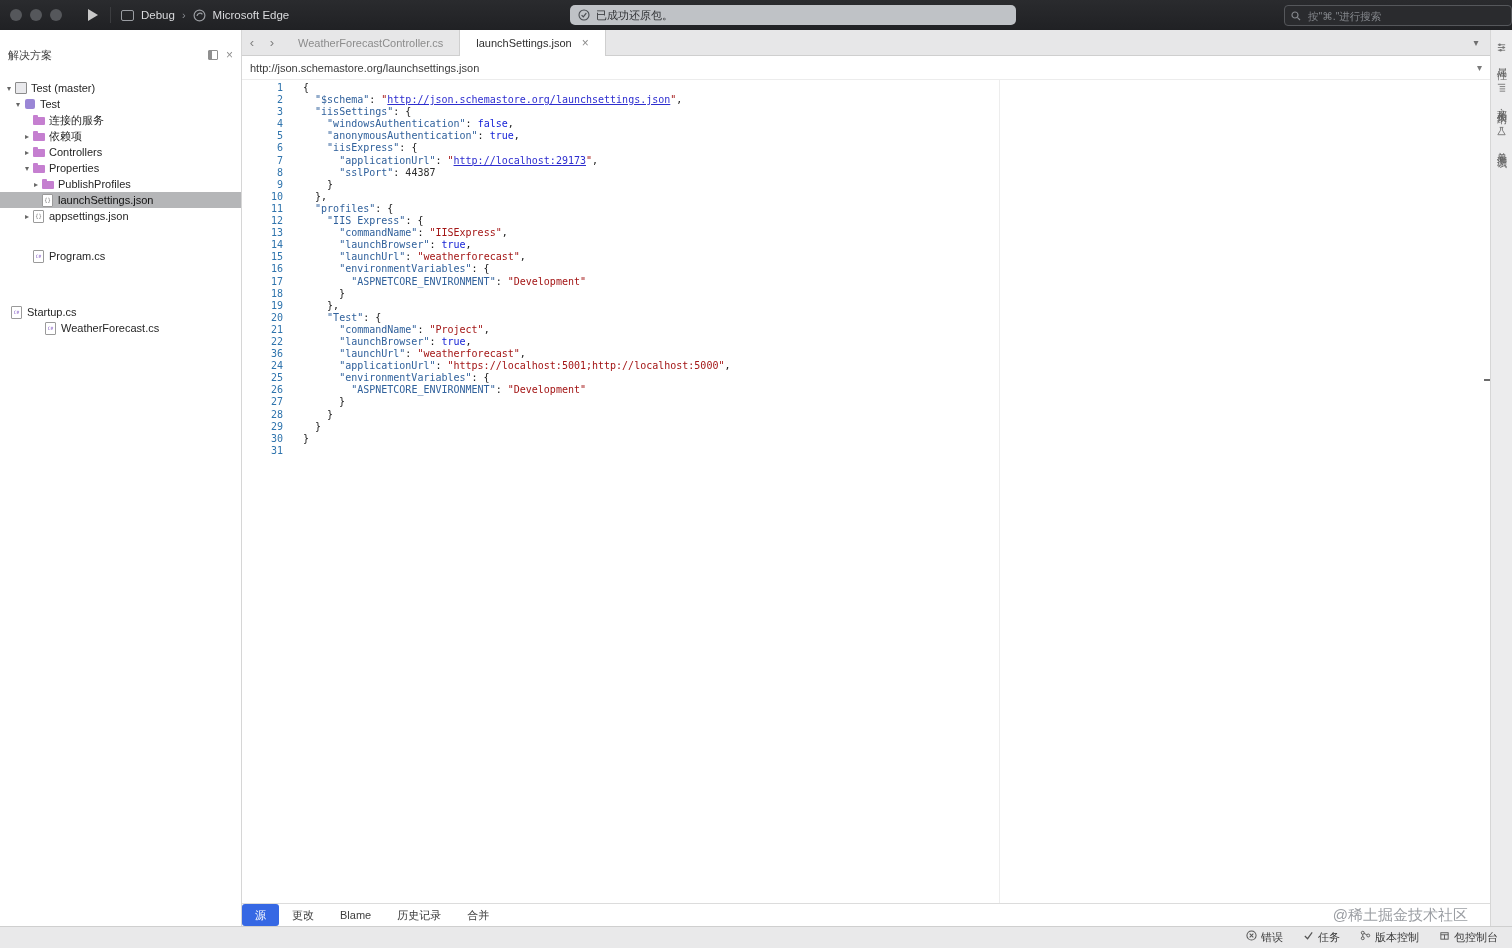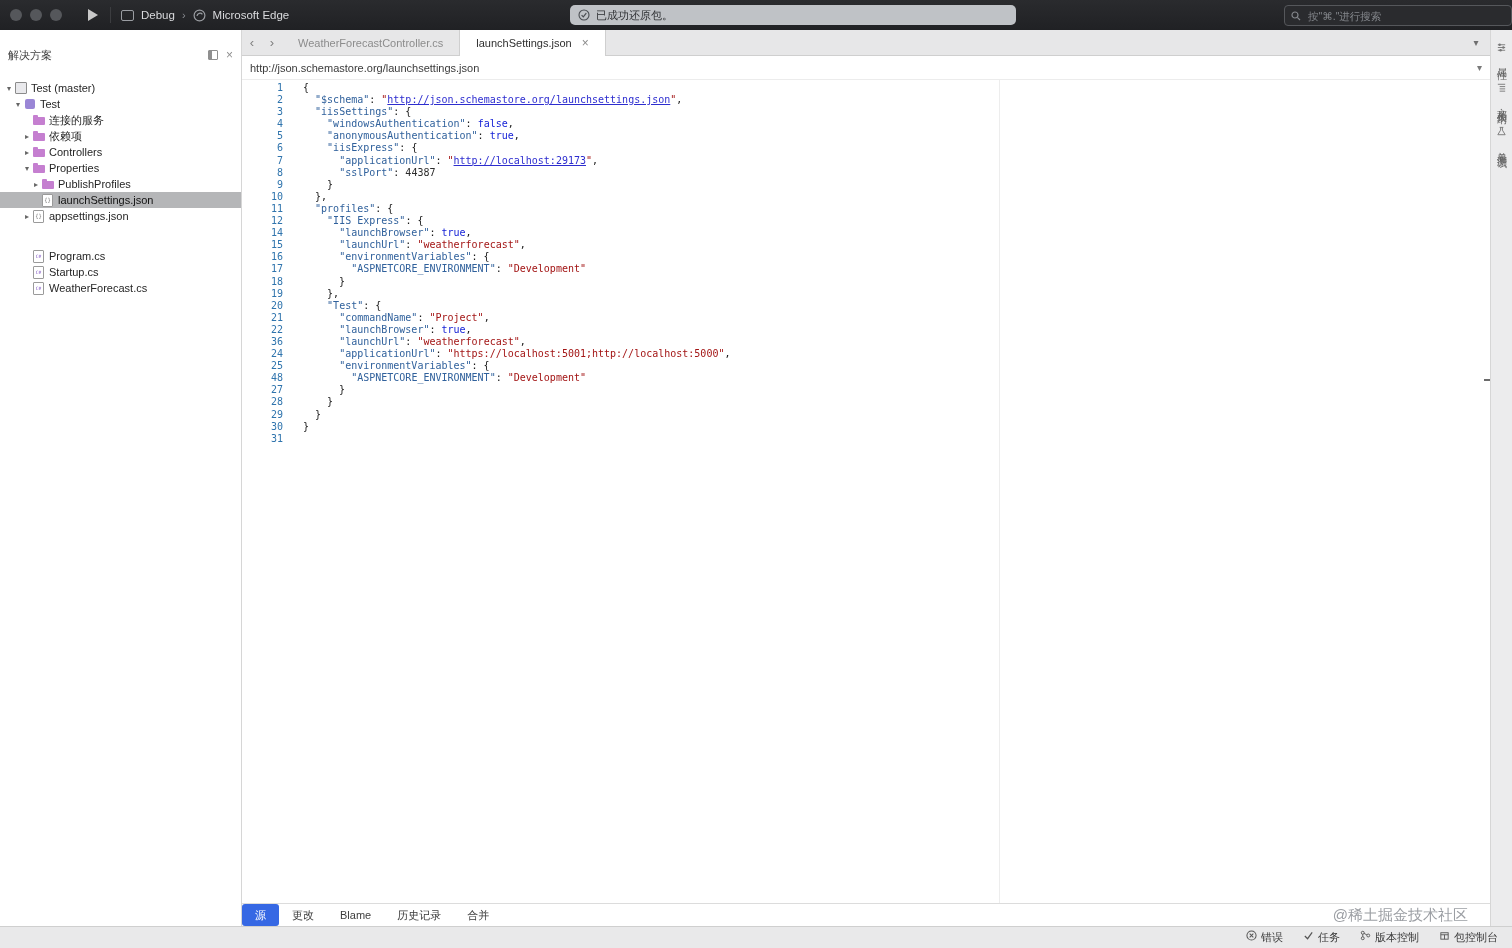--- a/index.html
+++ b/index.html
@@ -215,28 +215,28 @@
         </span>
         <span class="tree-label">appsettings.json</span>
       </div>
       <div class="tree-row" style="padding-left: 22px; margin-top: 24px;">
         <span class="tw"></span>
         <span class="ti">
           <span class="ic-cs"></span>
         </span>
         <span class="tree-label">Program.cs</span>
       </div>
-      <div class="tree-row" style="padding-left: 22px;">
+      <div class="tree-row" style=" margin-top: 40px;">
         <span class="tw"></span>
         <span class="ti">
           <span class="ic-cs"></span>
         </span>
         <span class="tree-label">Startup.cs</span>
       </div>
-      <div class="tree-row" style="padding-left: 22px;">
+      <div class="tree-row" style="padding-left: 34px;">
         <span class="tw"></span>
         <span class="ti">
           <span class="ic-cs"></span>
         </span>
         <span class="tree-label">WeatherForecast.cs</span>
       </div>
     </div>
 </div>
 
 <div class="tabbar">
@@ -302,20 +302,24 @@
       </div>
       <div class="cl">
         <span class="ln">11</span>
         <span class="ct"><span class="tk-pl">  </span><span class="tk-key">"profiles"</span><span class="tk-pl">: {</span></span>
       </div>
       <div class="cl">
         <span class="ln">12</span>
         <span class="ct"><span class="tk-pl">    </span><span class="tk-key">"IIS Express"</span><span class="tk-pl">: {</span></span>
       </div>
       <div class="cl">
+        <span class="ln">13</span>
+        <span class="ct"><span class="tk-pl">      </span><span class="tk-key">"commandName"</span><span class="tk-pl">: </span><span class="tk-str">"IISExpress"</span><span class="tk-pl">,</span></span>
+      </div>
+      <div class="cl">
         <span class="ln">14</span>
         <span class="ct"><span class="tk-pl">      </span><span class="tk-key">"launchBrowser"</span><span class="tk-pl">: </span><span class="tk-bool">true</span><span class="tk-pl">,</span></span>
       </div>
       <div class="cl">
         <span class="ln">15</span>
         <span class="ct"><span class="tk-pl">      </span><span class="tk-key">"launchUrl"</span><span class="tk-pl">: </span><span class="tk-str">"weatherforecast"</span><span class="tk-pl">,</span></span>
       </div>
       <div class="cl">
         <span class="ln">16</span>
         <span class="ct"><span class="tk-pl">      </span><span class="tk-key">"environmentVariables"</span><span class="tk-pl">: {</span></span>
@@ -350,21 +354,21 @@
       </div>
       <div class="cl">
         <span class="ln">24</span>
         <span class="ct"><span class="tk-pl">      </span><span class="tk-key">"applicationUrl"</span><span class="tk-pl">: </span><span class="tk-str">"https://localhost:5001;http://localhost:5000"</span><span class="tk-pl">,</span></span>
       </div>
       <div class="cl">
         <span class="ln">25</span>
         <span class="ct"><span class="tk-pl">      </span><span class="tk-key">"environmentVariables"</span><span class="tk-pl">: {</span></span>
       </div>
       <div class="cl">
-        <span class="ln">48</span>
+        <span class="ln">26</span>
         <span class="ct"><span class="tk-pl">        </span><span class="tk-key">"ASPNETCORE_ENVIRONMENT"</span><span class="tk-pl">: </span><span class="tk-str">"Development"</span></span>
       </div>
       <div class="cl">
         <span class="ln">27</span>
         <span class="ct"><span class="tk-pl">      }</span></span>
       </div>
       <div class="cl">
         <span class="ln">28</span>
         <span class="ct"><span class="tk-pl">    }</span></span>
       </div>

